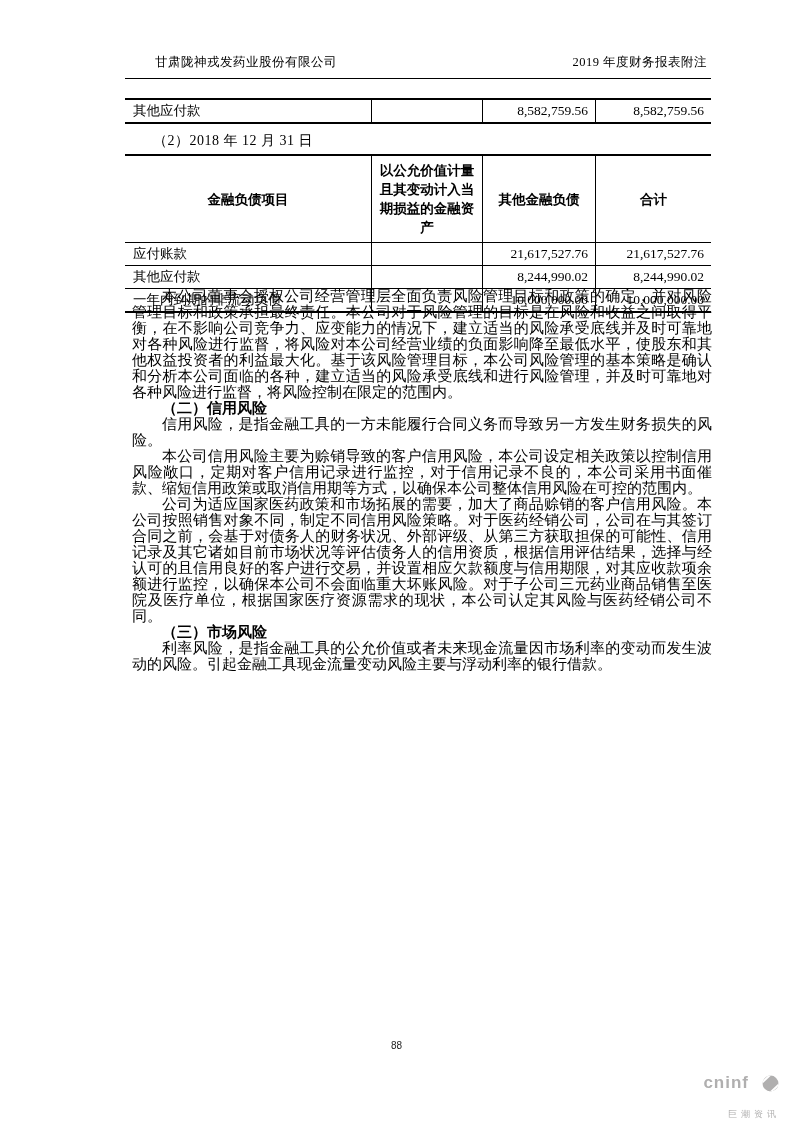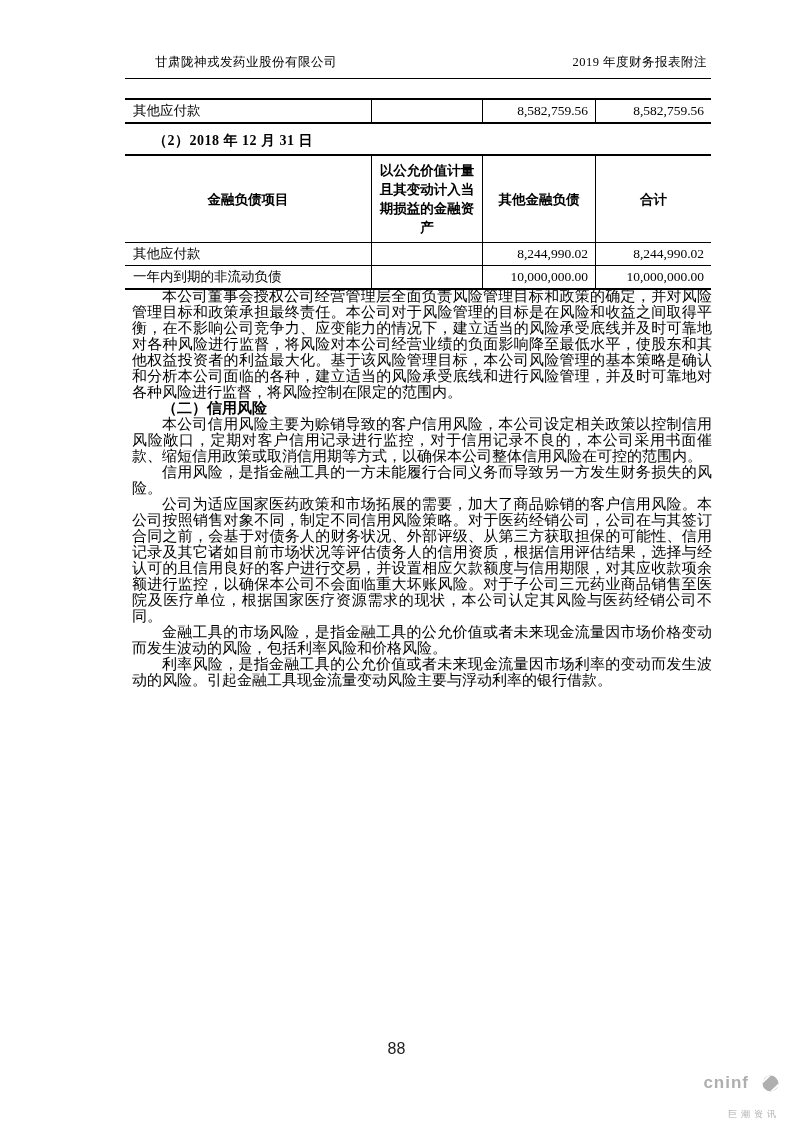--- a/index.html
+++ b/index.html
@@ -43,21 +43,20 @@
   }
   .carryover-table td { height: 24px; }
 
   .date-title {
     position: absolute;
     left: 125px;
     top: 132px;
     font-size: 14px;
     padding-left: 2em;
     letter-spacing: 0.5px;
-    font-weight: bold;
   }
 
   .fin-table {
     position: absolute;
     left: 125px;
     top: 154px;
     border-top: 2px solid #000;
     border-bottom: 2px solid #000;
   }
   .fin-table th {
@@ -89,21 +88,21 @@
   .body-text .heading { font-weight: bold; }
 
   
   .page-number {
     position: absolute;
     left: 0;
     top: 1040px;
     width: 100%;
     text-align: center;
     font-family: "Liberation Sans", "DejaVu Sans", sans-serif;
-    font-size: 16px;
+    font-size: 10px;
     color: #222;
   }
   .cninfo-logo {
     position: absolute;
     right: 13px;
     top: 1074px;
     color: #b0afaf;
     font-family: "Liberation Sans", "DejaVu Sans", sans-serif;
     text-align: right;
     line-height: 1.1;
@@ -157,41 +156,47 @@
   <thead>
     <tr>
       <th>金融负债项目</th>
       <th class="vline">以公允价值计量且其变动计入当期损益的金融资产</th>
       <th class="vline">其他金融负债</th>
       <th class="vline">合计</th>
     </tr>
   </thead>
   <tbody>
     <tr>
+      <td class="item">应付账款</td>
+      <td class="num vline"></td>
+      <td class="num vline">21,617,527.76</td>
+      <td class="num vline">21,617,527.76</td>
+    </tr>
+    <tr>
       <td class="item">其他应付款</td>
       <td class="num vline"></td>
       <td class="num vline">8,244,990.02</td>
       <td class="num vline">8,244,990.02</td>
     </tr>
     <tr>
       <td class="item">一年内到期的非流动负债</td>
       <td class="num vline"></td>
       <td class="num vline">10,000,000.00</td>
       <td class="num vline">10,000,000.00</td>
     </tr>
   </tbody>
 </table>
 
 <div class="body-text">
   <p>本公司董事会授权公司经营管理层全面负责风险管理目标和政策的确定，并对风险管理目标和政策承担最终责任。本公司对于风险管理的目标是在风险和收益之间取得平衡，在不影响公司竞争力、应变能力的情况下，建立适当的风险承受底线并及时可靠地对各种风险进行监督，将风险对本公司经营业绩的负面影响降至最低水平，使股东和其他权益投资者的利益最大化。基于该风险管理目标，本公司风险管理的基本策略是确认和分析本公司面临的各种，建立适当的风险承受底线和进行风险管理，并及时可靠地对各种风险进行监督，将风险控制在限定的范围内。</p>
   <p class="heading">（二）信用风险</p>
+  <p>信用风险，是指金融工具的一方未能履行合同义务而导致另一方发生财务损失的风险。</p>
   <p>本公司信用风险主要为赊销导致的客户信用风险，本公司设定相关政策以控制信用风险敞口，定期对客户信用记录进行监控，对于信用记录不良的，本公司采用书面催款、缩短信用政策或取消信用期等方式，以确保本公司整体信用风险在可控的范围内。</p>
-  <p>信用风险，是指金融工具的一方未能履行合同义务而导致另一方发生财务损失的风险。</p>
   <p>公司为适应国家医药政策和市场拓展的需要，加大了商品赊销的客户信用风险。本公司按照销售对象不同，制定不同信用风险策略。对于医药经销公司，公司在与其签订合同之前，会基于对债务人的财务状况、外部评级、从第三方获取担保的可能性、信用记录及其它诸如目前市场状况等评估债务人的信用资质，根据信用评估结果，选择与经认可的且信用良好的客户进行交易，并设置相应欠款额度与信用期限，对其应收款项余额进行监控，以确保本公司不会面临重大坏账风险。对于子公司三元药业商品销售至医院及医疗单位，根据国家医疗资源需求的现状，本公司认定其风险与医药经销公司不同。</p>
-  <p>金融工具的市场风险，是指金融工具的公允价值或者未来现金流量因市场价格变动而发生波动的风险，包括利率风险和价格风险。</p>
+  <p class="heading">（三）市场风险</p>
   <p>利率风险，是指金融工具的公允价值或者未来现金流量因市场利率的变动而发生波动的风险。引起金融工具现金流量变动风险主要与浮动利率的银行借款。</p>
 </div>
 
 <div class="page-number">88</div>
 
 <div class="cninfo-logo">
   <div class="brand-row">
     <span>cninf</span>
     <svg width="19" height="19" viewBox="0 0 24 24" aria-hidden="true">
       <defs>

